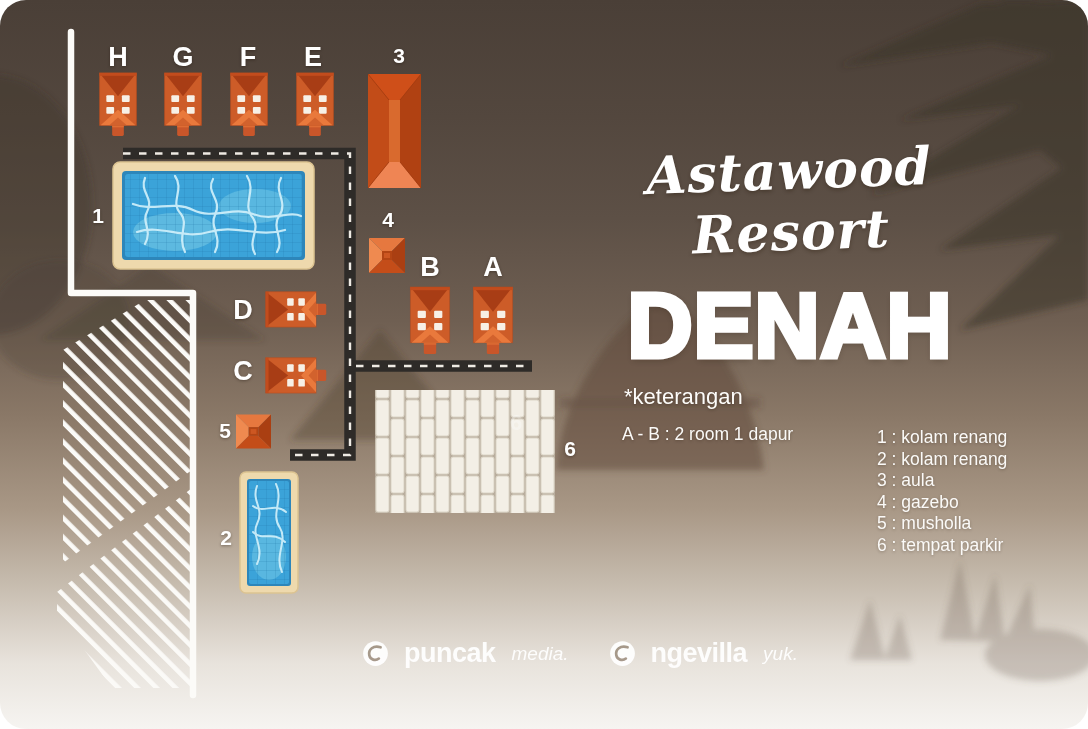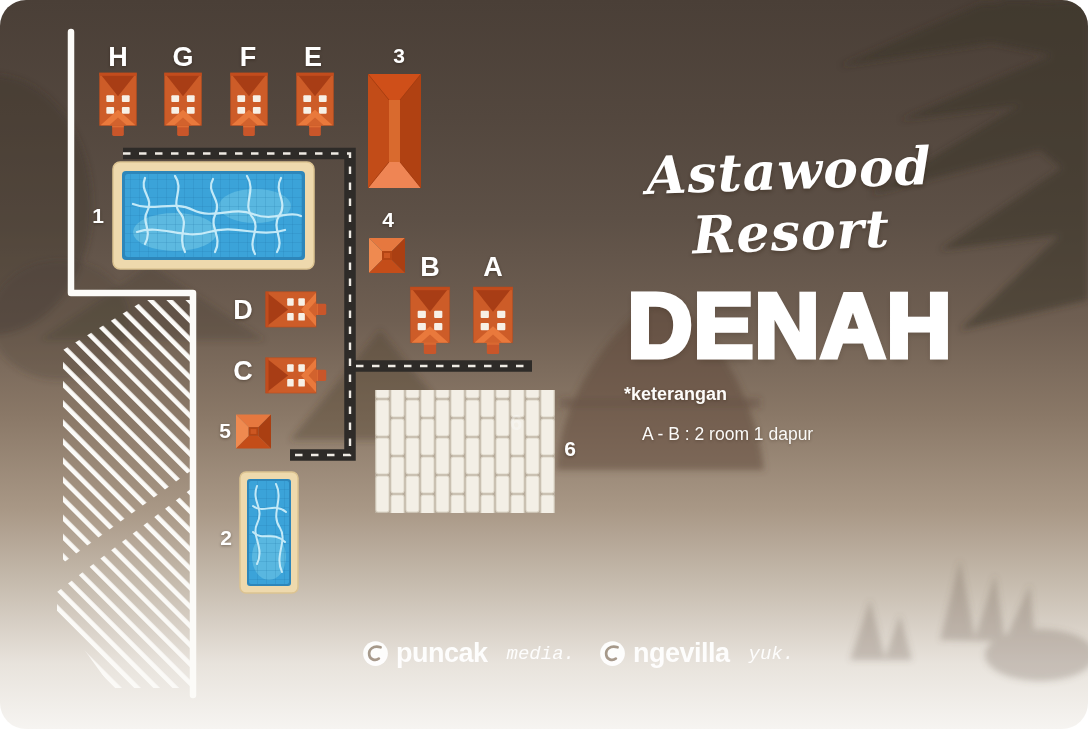--- a/index.html
+++ b/index.html
@@ -11,31 +11,31 @@
     text-shadow:0 1px 3px rgba(30,20,10,.4);white-space:nowrap;}
   .map-label.letter{font-size:27px;}
   .map-label.num{font-size:21px;}
   
   .title-block{position:absolute;left:575px;top:140px;width:430px;text-align:center;color:#ffffff;}
   .title-script{font-family:"DejaVu Serif",serif;font-style:italic;font-weight:bold;font-size:52px;
     letter-spacing:1px;text-shadow:0 2px 4px rgba(40,25,12,.35);transform:rotate(-2deg);}
   .title-main{margin-top:22px;font-size:90px;line-height:.95;font-weight:bold;letter-spacing:1px;
     -webkit-text-stroke:5px #ffffff;text-shadow:0 3px 6px rgba(40,25,12,.3);}
   
-  .legend-heading{position:absolute;left:624px;top:384px;font-size:18px;font-weight:bold;color:#fdfcfa;
+  .legend-heading{position:absolute;left:624px;top:384px;font-size:22px;font-weight:normal;color:#fdfcfa;
     text-shadow:0 1px 3px rgba(40,25,12,.35);}
-  .legend-left{position:absolute;left:642px;top:423px;color:#fbfaf8;font-size:17.5px;line-height:22px;
+  .legend-left{position:absolute;left:622px;top:423px;color:#fbfaf8;font-size:17.5px;line-height:22px;
     text-shadow:0 1px 3px rgba(40,25,12,.3);}
   .legend-right{position:absolute;left:877px;top:427px;color:#fbfaf8;font-size:17.5px;line-height:21.5px;
     text-shadow:0 1px 3px rgba(40,25,12,.3);}
   
-  .footer{position:absolute;left:362px;top:638px;display:flex;align-items:center;gap:7px;color:#ffffff;opacity:.93;}
+  .footer{position:absolute;left:362px;top:638px;display:flex;align-items:center;gap:15px;color:#ffffff;opacity:.93;}
   .footer .swirl{width:27px;height:27px;display:block;}
   .footer .brand{font-size:27px;font-weight:bold;letter-spacing:-0.5px;}
-  .footer .suffix{font-family:Liberation Mono, monospace;font-style:italic;font-size:19px;margin-left:12px;}
+  .footer .suffix{font-family:Liberation Sans, sans-serif;font-style:italic;font-size:19px;margin-left:1px;}
   .footer .gap{width:10px;}
 </style>
 </head>
 <body>
 
 <div class="canvas">
 
   <svg class="bg-svg" width="1088" height="729" viewBox="0 0 1088 729">
     <defs>
       <filter id="soft" x="-20%" y="-20%" width="140%" height="140%">
@@ -210,20 +210,28 @@
 
   <div class="title-block">
     <div class="title-script">Astawood Resort</div>
     <div class="title-main">DENAH</div>
   </div>
 
   <div class="legend-heading">*keterangan</div>
   <div class="legend-left">
     <div>A - B : 2 room 1 dapur</div>
   </div>
+  <div class="legend-right">
+    <div>1 : kolam renang</div>
+    <div>2 : kolam renang</div>
+    <div>3 : aula</div>
+    <div>4 : gazebo</div>
+    <div>5 : musholla</div>
+    <div>6 : tempat parkir</div>
+  </div>
 
   <div class="footer">
     <svg class="swirl" viewBox="0 0 24 24">
       <circle cx="12" cy="12" r="11" fill="#ffffff"></circle>
       <path d="M16.5 6.5 C10 4.5 5.5 8.5 6.5 13.5 C7.3 17.5 12 19 15 16.5" fill="none" stroke="#a29485" stroke-width="2.4" stroke-linecap="round"></path>
     </svg>
     <span class="brand">puncak</span>
     <span class="suffix">media.</span>
     <span class="gap"></span>
     <svg class="swirl" viewBox="0 0 24 24">

